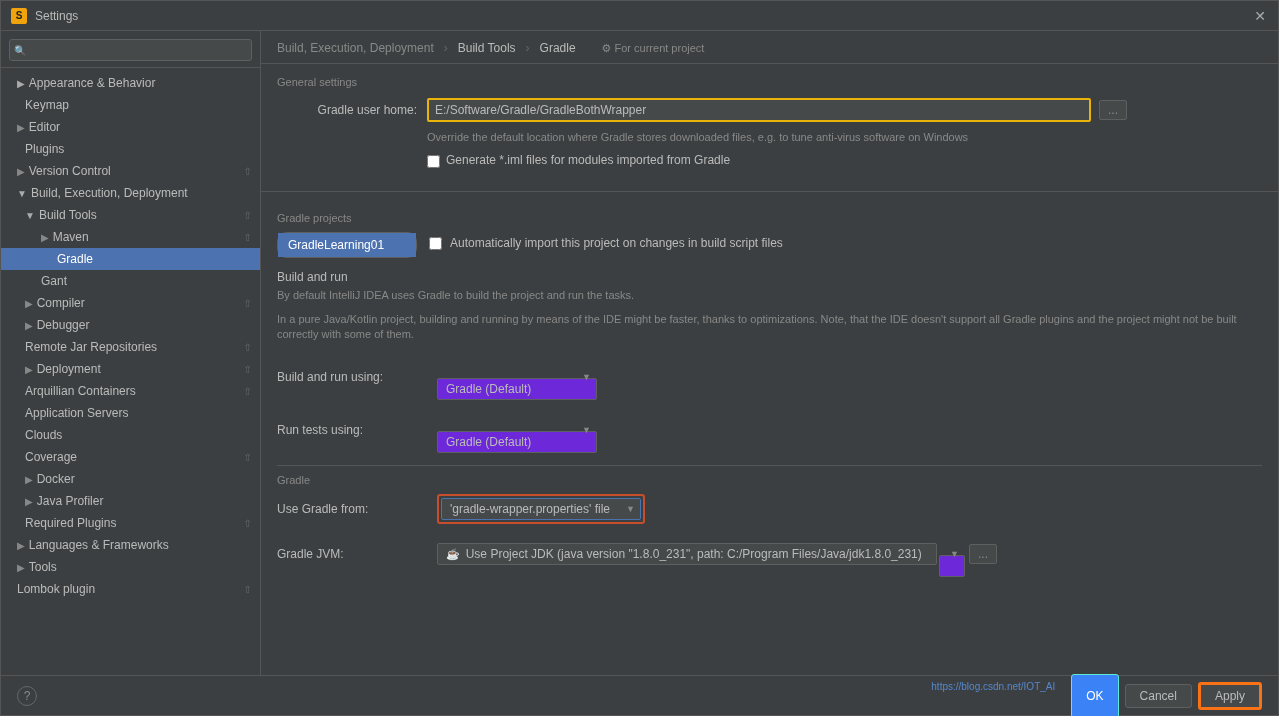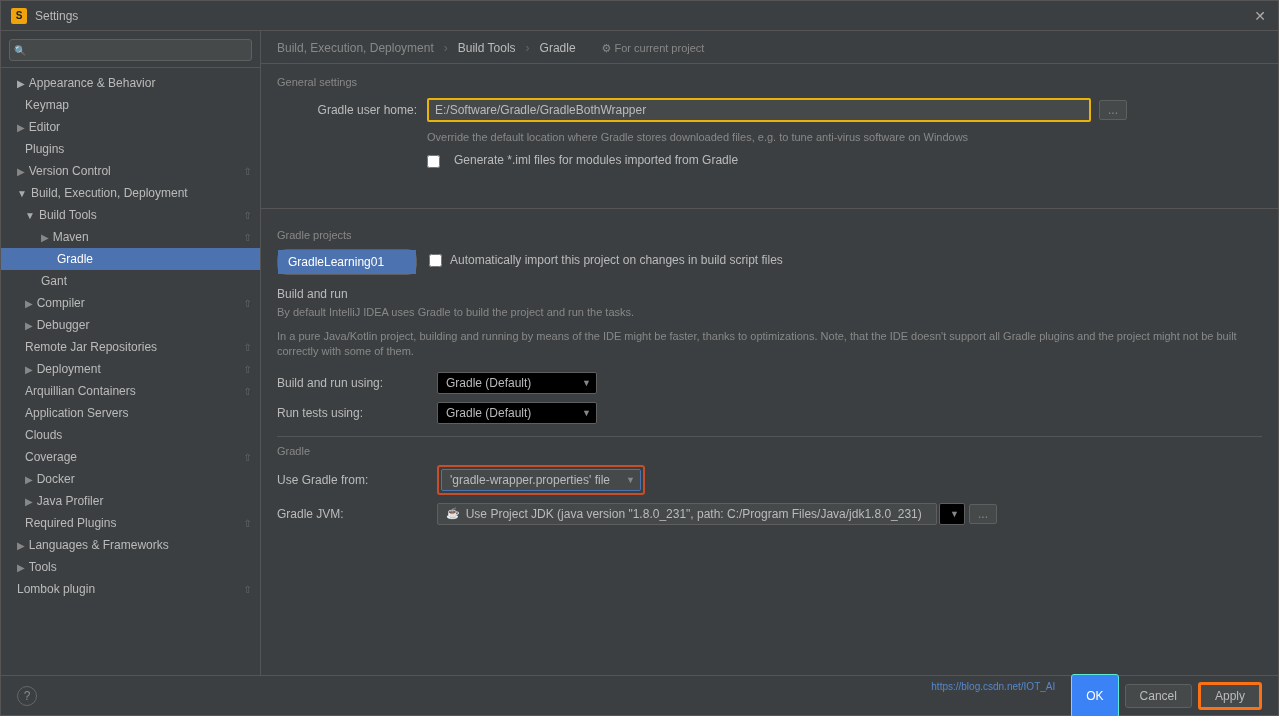--- a/index.html
+++ b/index.html
@@ -198,23 +198,23 @@
     .form-hint {
       color: #888;
       font-size: 11px;
       margin-left: 150px;
       margin-bottom: 8px;
       line-height: 1.4;
     }
     .checkbox-row {
       display: flex;
       align-items: flex-start;
-      margin-bottom: 20px;
+      margin-bottom: 3px;
       margin-left: 150px;
-      gap: 14px;
+      gap: 6px;
     }
     .checkbox-row input[type=checkbox] {
       margin-top: 2px;
       flex-shrink: 0;
     }
     .checkbox-label {
       color: #bbbbbb;
       font-size: 12px;
     }
     .checkbox-hint {
@@ -288,32 +288,33 @@
       align-items: center;
       margin-bottom: 8px;
     }
     .select-label {
       color: #bbbbbb;
       font-size: 12px;
       width: 160px;
       flex-shrink: 0;
     }
     .select-control {
-      background: #000000;
+      background: #6d28d9;
       border: 1px solid #5e6060;
       border-radius: 2px;
       color: #bbbbbb;
       padding: 3px 24px 3px 8px;
       font-size: 12px;
       appearance: none;
       -webkit-appearance: none;
       cursor: pointer;
       min-width: 160px;
       outline: none;
       position: relative;
+      margin-top: 23px;
     }
     .select-wrapper {
       position: relative;
       display: inline-block;
     }
     .select-wrapper::after {
       content: '▼';
       position: absolute;
       right: 6px;
       top: 50%;

